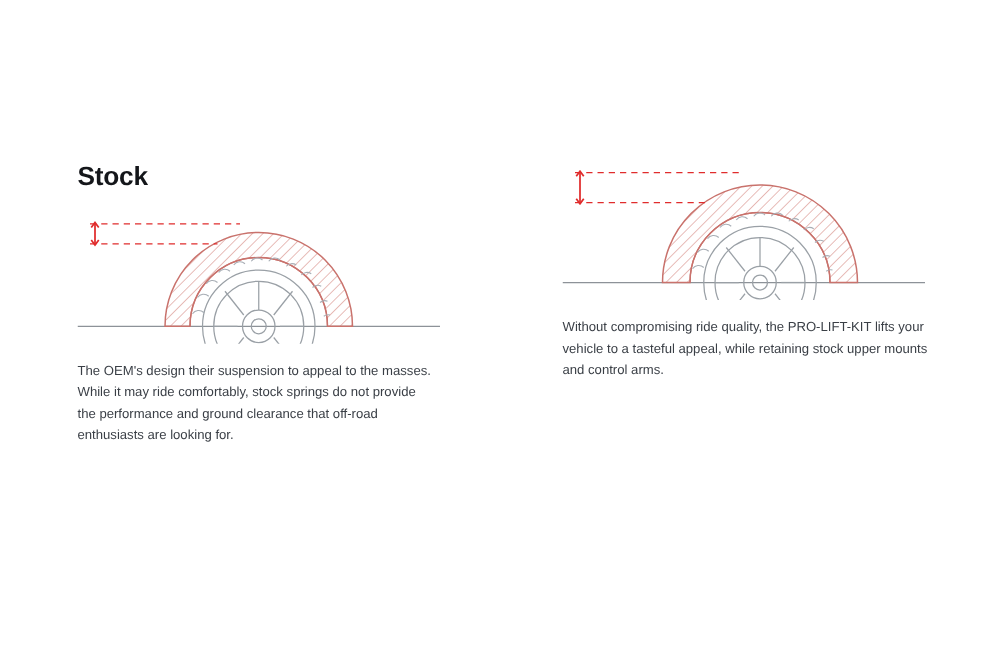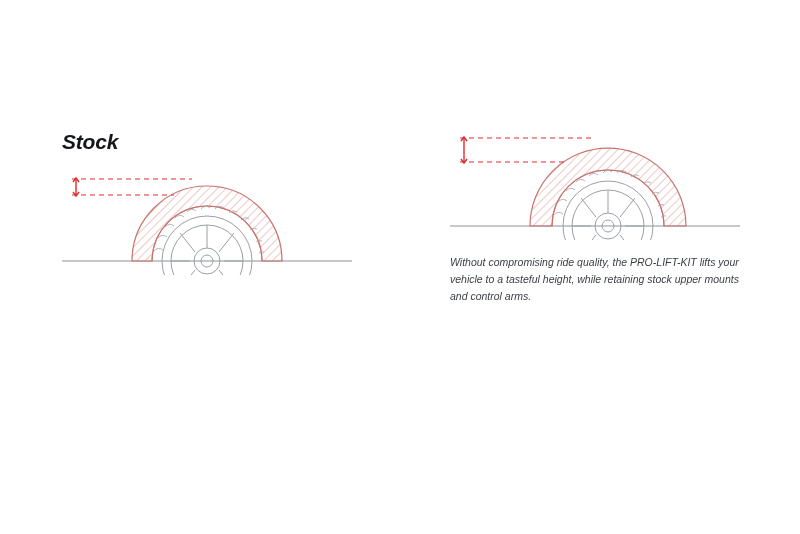--- a/index.html
+++ b/index.html
@@ -18,21 +18,20 @@
   .canvas {
     position: absolute;
     left: 0; top: 0;
     width: 800px;
     height: 534px;
   }
   .panel {
     position: absolute;
     top: 130px;
     width: 340px;
-    font-style: italic;
   }
   .panel-left  { left: 62px; }
   .panel-right { left: 450px; }
 
   .panel-title {
     font-size: 21px;
     font-weight: bold;
     letter-spacing: -0.2px;
     color: #14161a;
     margin: 0 0 12px 0;
@@ -120,20 +119,21 @@
         </g>
 
         <g stroke="#e02c2c" stroke-width="1.4" fill="none">
           <line x1="14" y1="14" x2="14" y2="30"></line>
           <path d="M11 17 L14 13 L17 17"></path>
           <path d="M11 27 L14 31 L17 27"></path>
         </g>
       </svg>
     </div>
 
+    <p class="panel-desc">The OEM's design their suspension to appeal to the masses. While it may ride comfortably, stock springs do not provide the performance and ground clearance that off-road enthusiasts are looking for.</p>
   </div>
 
   <div class="panel panel-right">
 
     <div class="figure">
       <svg width="290" height="110" viewBox="0 0 290 110" xmlns="http://www.w3.org/2000/svg">
         <defs>
           <pattern id="hatchR" width="6" height="6" patternTransform="rotate(45)" patternUnits="userSpaceOnUse">
             <line x1="0" y1="0" x2="0" y2="6" stroke="#d9948e" stroke-width="1"></line>
           </pattern>
@@ -186,16 +186,16 @@
         </g>
 
         <g stroke="#e02c2c" stroke-width="1.4" fill="none">
           <line x1="14" y1="8" x2="14" y2="32"></line>
           <path d="M11 11 L14 7 L17 11"></path>
           <path d="M11 29 L14 33 L17 29"></path>
         </g>
       </svg>
     </div>
 
-    <p class="panel-desc">Without compromising ride quality, the PRO-LIFT-KIT lifts your vehicle to a tasteful height, while retaining stock upper mounts and control arms.</p>
+    <p class="panel-desc">Without compromising ride quality, the PRO-LIFT-KIT lifts your vehicle to a tasteful appeal, while retaining stock upper mounts and control arms.</p>
   </div>
 
 </div>
 
 </body></html>

